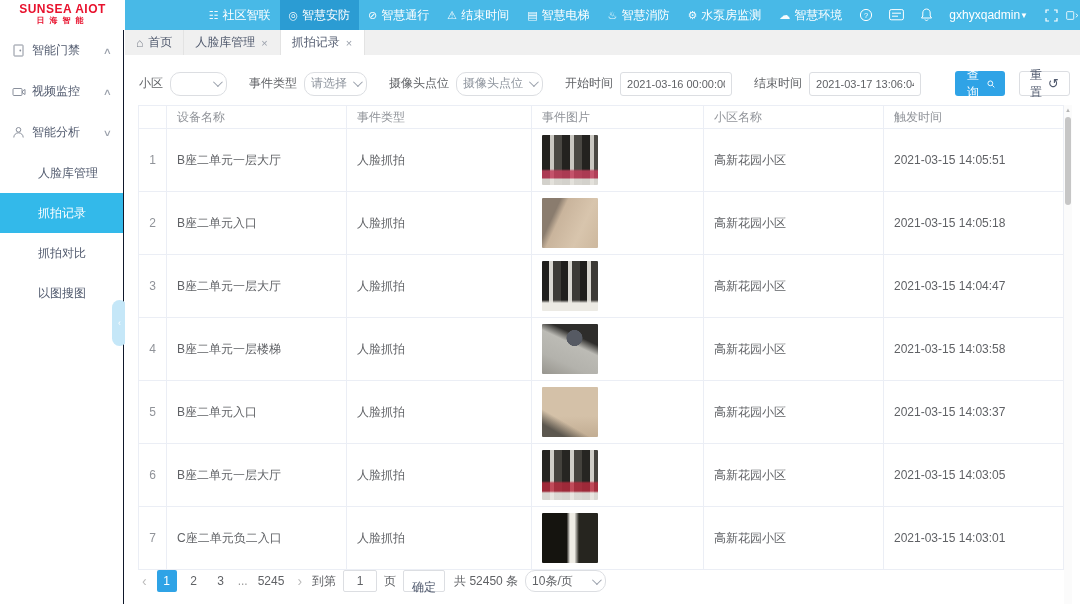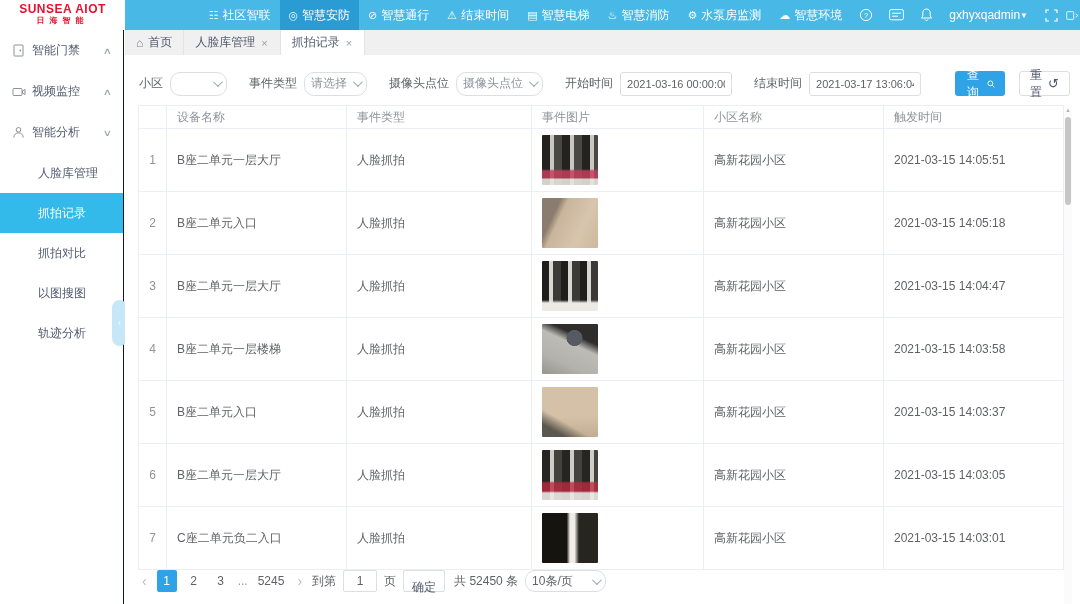--- a/index.html
+++ b/index.html
@@ -211,21 +211,20 @@
             <path d="M1.8 11.5 a4.7 4.7 0 0 1 9.4 0"></path>
           </svg>
       </span>
       <span class="mi-label">智能分析</span>
       <span class="chev">∨</span>
     </div>
     <div class="submenu-item">人脸库管理</div>
     <div class="submenu-item active">抓拍记录</div>
     <div class="submenu-item">抓拍对比</div>
     <div class="submenu-item">以图搜图</div>
-    <div class="submenu-item">轨迹分析</div>
   </div>
   <div class="collapse-handle">
     <span>‹</span>
   </div>
 
   <div class="tabbar">
     <div class="tab">
       <span class="home-glyph">⌂</span>
       <span>首页</span>
     </div>

